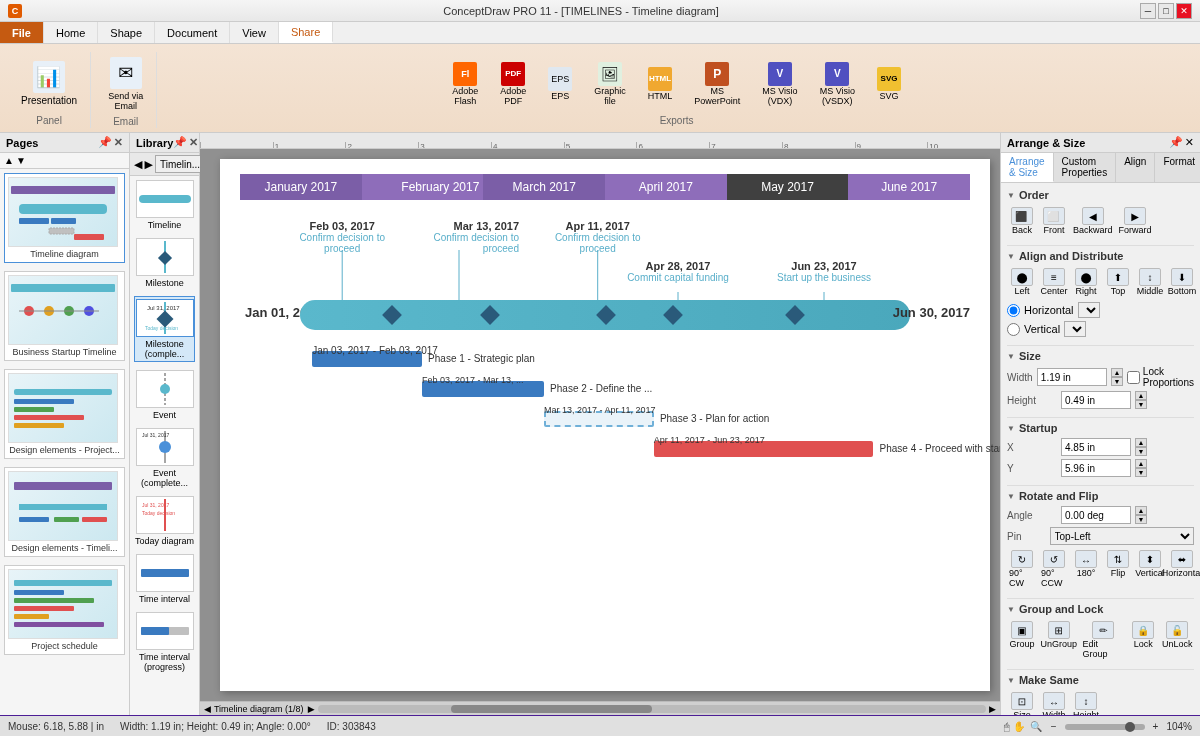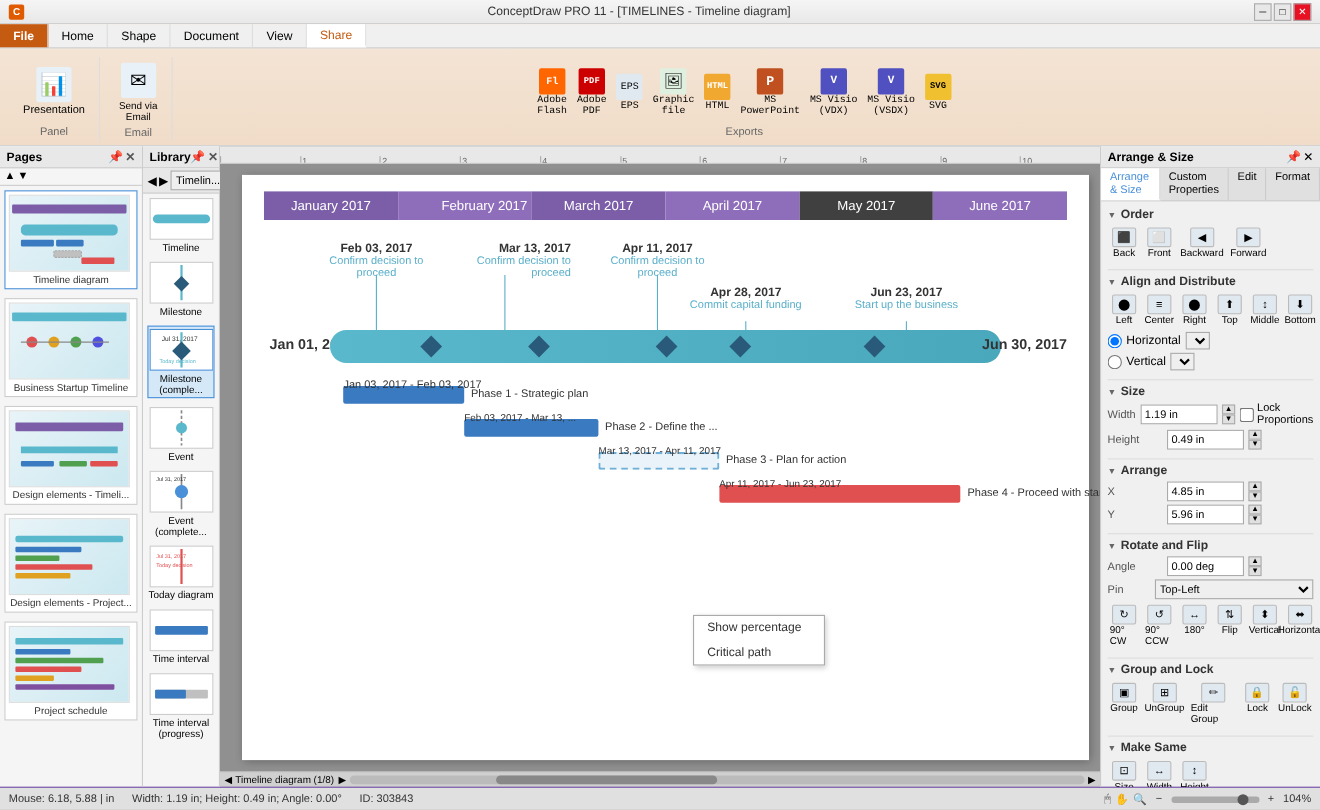--- a/index.html
+++ b/index.html
@@ -548,21 +548,21 @@
       <div class="ribbon-group-items">
         <div class="ribbon-btn">
           <div class="icon-box" style="background:#e8f0f8;font-size:18px;">✉</div>
           <span style="font-size:9px;text-align:center;">Send via<br>Email</span>
         </div>
       </div>
       <div class="ribbon-group-label">Email</div>
     </div>
 
     <div class="ribbon-group" style="border-right:none;flex:1;">
-      <div class="ribbon-group-items" style="gap:3px;font-family:Liberation Mono, monospace;">
+      <div class="ribbon-group-items" style="gap:16px;">
         <div class="ribbon-btn-small">
           <div class="icon-box-sm" style="background:#ff6600;color:white;font-size:9px;font-weight:bold;">Fl</div>
           <span>Adobe<br>Flash</span>
         </div>
         <div class="ribbon-btn-small">
           <div class="icon-box-sm" style="background:#cc0000;color:white;font-size:8px;font-weight:bold;">PDF</div>
           <span>Adobe<br>PDF</span>
         </div>
         <div class="ribbon-btn-small">
           <div class="icon-box-sm" style="background:#e0e8f0;font-size:9px;">EPS</div>
@@ -638,41 +638,41 @@
             <circle cx="80" cy="35" r="5" fill="#5050e0"></circle>
             <line x1="10" y1="35" x2="90" y2="35" stroke="#888" stroke-width="1"></line>
           </svg>
         </div>
         <div class="page-thumb-label">Business Startup Timeline</div>
       </div>
 
       <div class="page-thumb">
         <div class="page-thumb-img">
           <svg width="108" height="68" style="position:absolute;">
+            <rect x="5" y="15" width="98" height="6" fill="#5ab8cc" rx="2"></rect>
+            <rect x="5" y="25" width="60" height="5" fill="#3a7ac0" rx="1"></rect>
+            <rect x="5" y="33" width="40" height="5" fill="#50a050" rx="1"></rect>
+            <rect x="5" y="41" width="70" height="5" fill="#e05050" rx="1"></rect>
+            <rect x="5" y="49" width="50" height="5" fill="#e0a020" rx="1"></rect>
+          </svg>
+        </div>
+        <div class="page-thumb-label">Design elements - Project...</div>
+      </div>
+
+      <div class="page-thumb">
+        <div class="page-thumb-img">
+          <svg width="108" height="68" style="position:absolute;">
             <rect x="5" y="10" width="98" height="8" fill="#7b5ea7" rx="1"></rect>
             <line x1="10" y1="35" x2="98" y2="35" stroke="#5ab8cc" stroke-width="6"></line>
             <rect x="10" y="45" width="30" height="5" fill="#3a7ac0" rx="1"></rect>
             <rect x="45" y="45" width="25" height="5" fill="#50a050" rx="1"></rect>
             <rect x="73" y="45" width="25" height="5" fill="#e05050" rx="1"></rect>
           </svg>
         </div>
         <div class="page-thumb-label">Design elements - Timeli...</div>
-      </div>
-
-      <div class="page-thumb">
-        <div class="page-thumb-img">
-          <svg width="108" height="68" style="position:absolute;">
-            <rect x="5" y="15" width="98" height="6" fill="#5ab8cc" rx="2"></rect>
-            <rect x="5" y="25" width="60" height="5" fill="#3a7ac0" rx="1"></rect>
-            <rect x="5" y="33" width="40" height="5" fill="#50a050" rx="1"></rect>
-            <rect x="5" y="41" width="70" height="5" fill="#e05050" rx="1"></rect>
-            <rect x="5" y="49" width="50" height="5" fill="#e0a020" rx="1"></rect>
-          </svg>
-        </div>
-        <div class="page-thumb-label">Design elements - Project...</div>
       </div>
 
       <div class="page-thumb">
         <div class="page-thumb-img">
           <svg width="108" height="68" style="position:absolute;">
             <rect x="5" y="10" width="98" height="6" fill="#5ab8cc" rx="1"></rect>
             <rect x="5" y="20" width="50" height="5" fill="#3a7ac0" rx="1"></rect>
             <rect x="5" y="28" width="80" height="5" fill="#50a050" rx="1"></rect>
             <rect x="5" y="36" width="60" height="5" fill="#e05050" rx="1"></rect>
             <rect x="5" y="44" width="35" height="5" fill="#e0a020" rx="1"></rect>
@@ -884,24 +884,20 @@
               <div style="position:absolute;left:59%;top:8px;font-size:10px;color:#333;white-space:nowrap;">Phase 3 - Plan for action</div>
             </div>
 
             <div style="position:relative;height:28px;margin-bottom:2px;">
               <div style="position:absolute;left:58%;width:36%;height:16px;top:6px;background:#e05050;border-radius:2px;"></div>
               <div style="position:absolute;left:58%;top:0;font-size:9px;color:#333;white-space:nowrap;">Apr 11, 2017 - Jun 23, 2017</div>
               <div style="position:absolute;left:95%;top:8px;font-size:10px;color:#333;white-space:nowrap;">Phase 4 - Proceed with startup plan</div>
             </div>
           </div>
 
-          <div class="context-menu" style="left:410px;top:400px;">
-            <div class="context-menu-item">Show percentage</div>
-            <div class="context-menu-item">Critical path</div>
-          </div>
 
         </div>
       </div>
     </div>
 
     <div class="canvas-scroll-h">
       <span style="cursor:pointer;margin-right:3px;">◀</span>
       <span style="margin-right:4px;font-size:9px;">Timeline diagram (1/8)</span>
       <span style="cursor:pointer;margin-right:3px;">▶</span>
       <div class="scroll-track">
@@ -915,21 +911,21 @@
     <div class="right-panel-header">
       <span style="font-size:11px;font-weight:bold;">Arrange &amp; Size</span>
       <div style="display:flex;gap:2px;">
         <span style="cursor:pointer;font-size:11px;">📌</span>
         <span style="cursor:pointer;font-size:11px;">✕</span>
       </div>
     </div>
     <div class="right-panel-tabs">
       <div class="rp-tab active">Arrange &amp; Size</div>
       <div class="rp-tab">Custom Properties</div>
-      <div class="rp-tab">Edit</div>
+      <div class="rp-tab">Align</div>
       <div class="rp-tab">Format</div>
     </div>
     <div class="right-panel-content">
 
       <div class="rp-section">
         <div class="rp-section-header">Order</div>
         <div class="align-icons-row">
           <div class="rp-icon-btn">
             <div class="rp-icon">⬛</div>
             <span>Back</span>
@@ -1013,21 +1009,21 @@
           <div class="rp-spinner">
             <div class="rp-spin-btn">▲</div>
             <div class="rp-spin-btn">▼</div>
           </div>
         </div>
       </div>
 
       <div class="rp-divider"></div>
 
       <div class="rp-section">
-        <div class="rp-section-header">Arrange</div>
+        <div class="rp-section-header">Startup</div>
         <div class="rp-input-row">
           <span class="rp-label">X</span>
           <input class="rp-input" value="4.85 in" style="">
           <div class="rp-spinner">
             <div class="rp-spin-btn">▲</div>
             <div class="rp-spin-btn">▼</div>
           </div>
         </div>
         <div class="rp-input-row">
           <span class="rp-label">Y</span>

